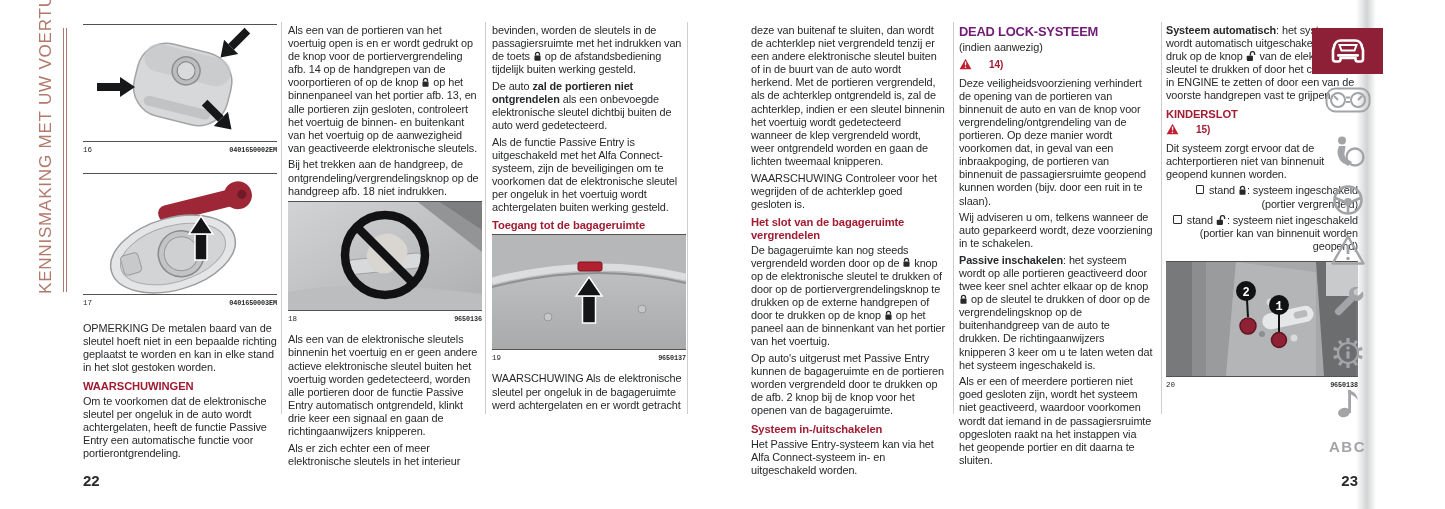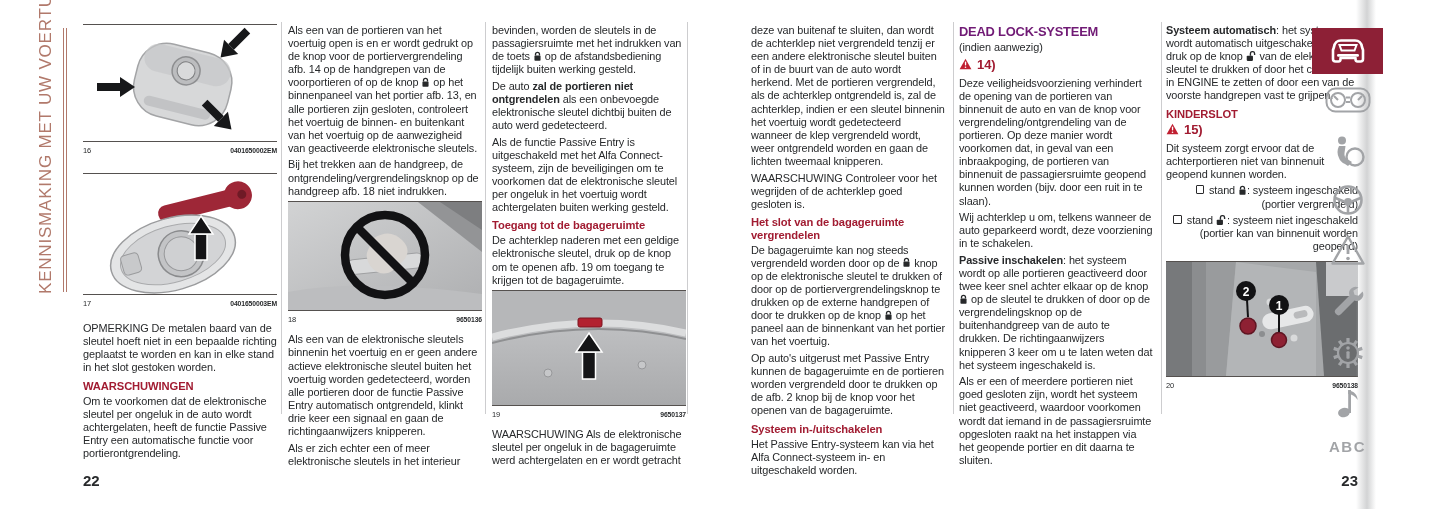--- a/index.html
+++ b/index.html
@@ -12,25 +12,25 @@
     font-size:17px;letter-spacing:0.8px;color:#b1796b;white-space:nowrap;}
   .tline{position:absolute;width:1.3px;background:#b1796b;top:28px;height:264px;}
 
   
   .col{position:absolute;top:24px;width:194px;font-size:10.9px;line-height:13.1px;letter-spacing:-0.1px;}
   .col p{margin:0 0 3.5px 0;}
   .col p.mt12{margin-top:12px;}
   .rhead{color:#a11b31;font-size:11.2px;font-weight:bold;line-height:13px;margin:5px 0 2px 0;}
   .section{color:#701a75;font-size:12.9px;font-weight:bold;letter-spacing:-0.2px;margin:0 0 2px 0;line-height:15px;}
   .sub{margin:0 0 4px 0;}
-  .warn{display:flex;align-items:center;gap:5px;margin:1px 0 6px 0;color:#a11b31;font-weight:bold;font-size:13px;}
+  .warn{display:flex;align-items:center;gap:17px;margin:1px 0 6px 0;color:#a11b31;font-weight:bold;font-size:10px;}
   .li{margin:0 0 1px 0;text-align:right;}
 
   
-  .fig{margin:0 0 7px 0;}
+  .fig{margin:0 0 7px 0;font-family:Liberation Mono, monospace;}
   .fig.mt16{margin-top:16px;} .fig.mt8{margin-top:8px;}
   .fart{border-top:1.1px solid #55514f;border-bottom:1.1px solid #55514f;}
   .fart svg{display:block;}
   .fcap{display:flex;justify-content:space-between;align-items:baseline;padding-top:2px;font-size:7.5px;}
   .fcap .code{font-size:6.8px;font-weight:bold;}
 
   .vdiv{position:absolute;top:22px;height:392px;width:1px;background:#cdcdcf;}
   .pnum{position:absolute;top:472px;font-size:15px;font-weight:bold;}
 
   
@@ -167,21 +167,20 @@
 </div>
 
 <div class="col" style="left:492px">
   <p>bevinden, worden de sleutels in de passagiersruimte met het indrukken van de toets <svg class="ilk" width="9" height="11" viewBox="0 0 10 12">
         <path d="M2.8 5 V3.6 a2.2 2.2 0 0 1 4.4 0 V5" fill="none" stroke="currentColor" stroke-width="1.5"></path>
         <rect x="1.6" y="5" width="6.8" height="5.8" rx="0.9" fill="currentColor"></rect>
       </svg> op de afstandsbediening tijdelijk buiten werking gesteld.</p>
   <p>De auto <b>zal de portieren niet ontgrendelen</b> als een onbevoegde elektronische sleutel dichtbij buiten de auto werd gedetecteerd.</p>
   <p>Als de functie Passive Entry is uitgeschakeld met het Alfa Connect-systeem, zijn de beveiligingen om te voorkomen dat de elektronische sleutel per ongeluk in het voertuig wordt achtergelaten buiten werking gesteld.</p>
   <h3 class="rhead">Toegang tot de bagageruimte</h3>
-  <p>De achterklep naderen met een geldige elektronische sleutel, druk op de knop om te openen afb. 19 om toegang te krijgen tot de bagageruimte.</p>
 
   <figure class="fig">
     <div class="fart">
       <svg width="194" height="114" viewBox="0 0 194 114">
         <defs>
           <linearGradient id="g19" x1="0" y1="0" x2="0" y2="1">
             <stop offset="0" stop-color="#c8c9cb"></stop>
               <stop offset="1" stop-color="#a9aaac"></stop>
           </linearGradient>
         </defs>
@@ -230,21 +229,21 @@
   <p class="sub">(indien aanwezig)</p>
   <div class="warn">
     <svg class="ilk" width="13" height="12" viewBox="0 0 13 12">
       <path d="M6.5 0.8 L12.4 11.2 H0.6 Z" fill="#c01f31"></path>
       <rect x="5.9" y="3.4" width="1.3" height="4" rx="0.6" fill="#ffffff"></rect>
       <circle cx="6.5" cy="9.3" r="0.8" fill="#ffffff"></circle>
     </svg>
     <span>14)</span>
   </div>
   <p>Deze veiligheidsvoorziening verhindert de opening van de portieren van binnenuit de auto en van de knop voor vergrendeling/ontgrendeling van de portieren. Op deze manier wordt voorkomen dat, in geval van een inbraakpoging, de portieren van binnenuit de passagiersruimte geopend kunnen worden (bijv. door een ruit in te slaan).</p>
-  <p>Wij achterklep u om, telkens wanneer de auto geparkeerd wordt, deze voorziening in te schakelen.</p>
+  <p>Wij adviseren u om, telkens wanneer de auto geparkeerd wordt, deze voorziening in te schakelen.</p>
   <p><b>Passive inschakelen</b>: het systeem wordt op alle portieren geactiveerd door twee keer snel achter elkaar op de knop <svg class="ilk" width="9" height="11" viewBox="0 0 10 12">
         <path d="M2.8 5 V3.6 a2.2 2.2 0 0 1 4.4 0 V5" fill="none" stroke="currentColor" stroke-width="1.5"></path>
         <rect x="1.6" y="5" width="6.8" height="5.8" rx="0.9" fill="currentColor"></rect>
       </svg> op de sleutel te drukken of door op de vergrendelingsknop op de buitenhandgreep van de auto te drukken. De richtingaanwijzers knipperen 3 keer om u te laten weten dat het systeem ingeschakeld is.</p>
   <p>Als er een of meerdere portieren niet goed gesloten zijn, wordt het systeem niet geactiveerd, waardoor voorkomen wordt dat iemand in de passagiersruimte opgesloten raakt na het instappen via het geopende portier en dit daarna te sluiten.</p>
 </div>
 
 <div class="col" style="left:1166px;width:192px">
   <p><b>Systeem automatisch</b>: het systeem wordt automatisch uitgeschakeld door druk op de knop <svg class="ilk" width="11" height="11" viewBox="0 0 12 12">
         <path d="M4.8 5.2 V3 a2.3 2.3 0 0 1 4.6 0 V4.4" fill="none" stroke="currentColor" stroke-width="1.5"></path>

